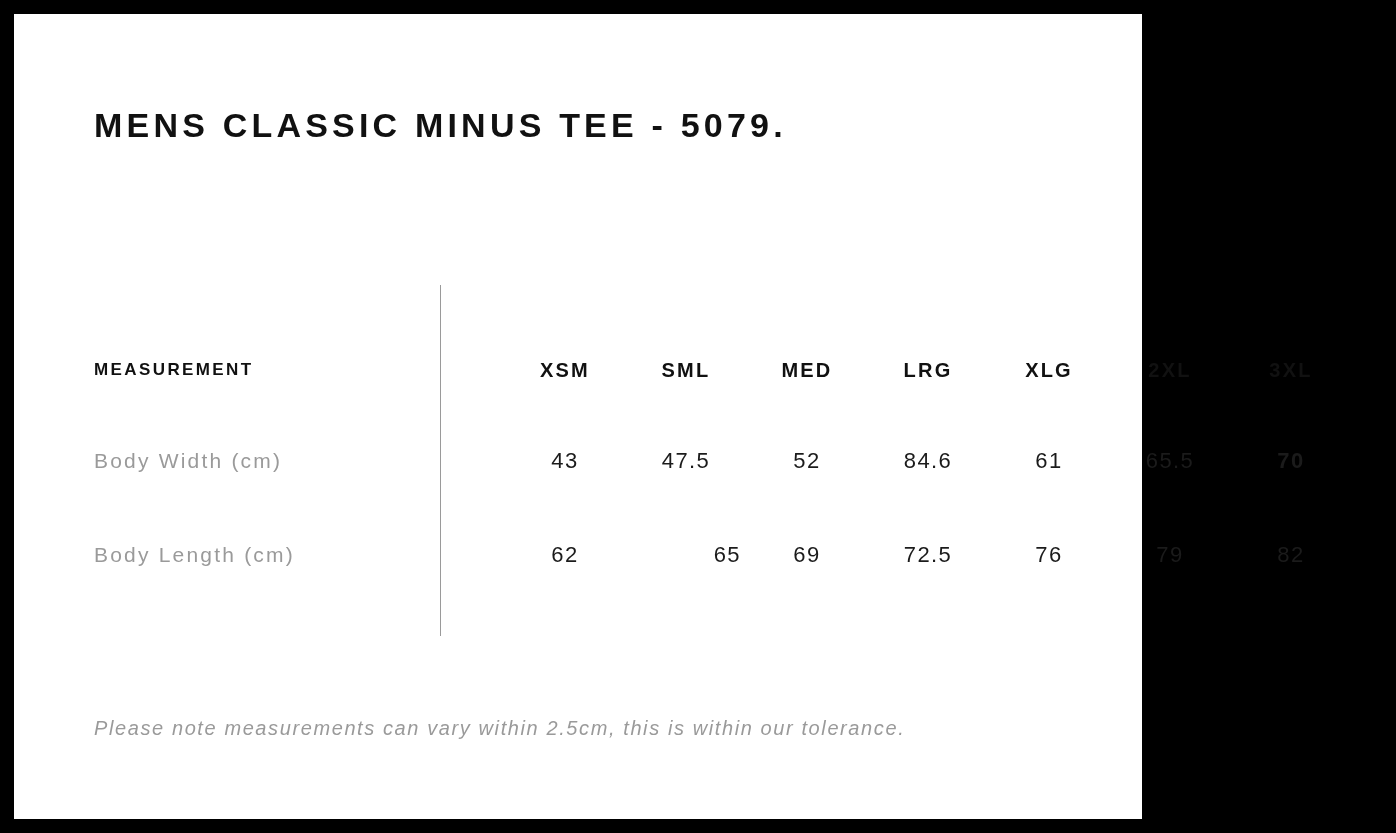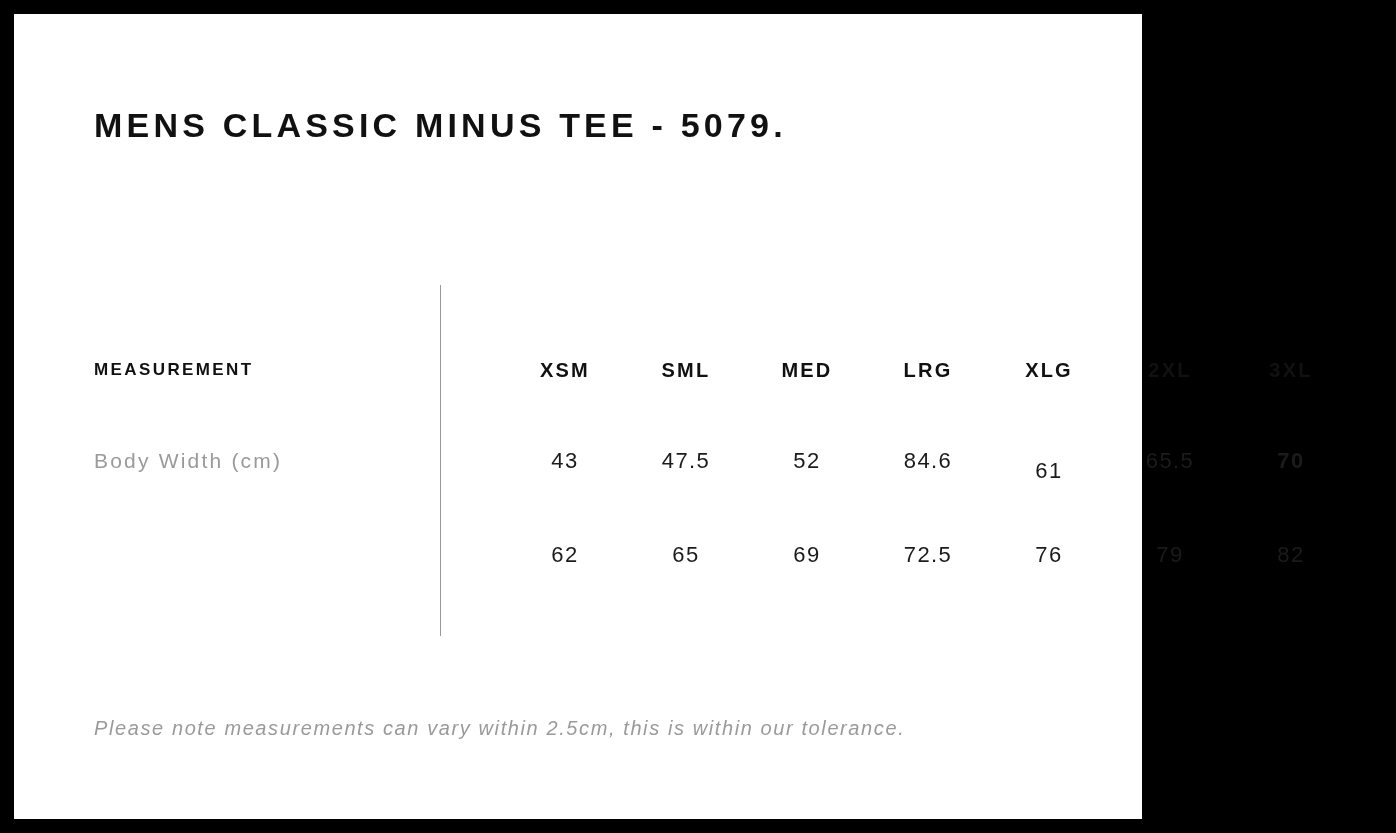--- a/index.html
+++ b/index.html
@@ -126,28 +126,29 @@
       <div class="cell cell-head" style="left:1101px;">2XL</div>
       <div class="cell cell-head" style="left:1222px;">3XL</div>
     </div>
 
     <div class="row row-0">
       <div class="label label-body">Body Width (cm)</div>
       <div class="cell cell-body" style="left:496px;">43</div>
       <div class="cell cell-body" style="left:617px;">47.5</div>
       <div class="cell cell-body" style="left:738px;">52</div>
       <div class="cell cell-body" style="left:859px;">84.6</div>
-      <div class="cell cell-body" style="left:980px;margin-top:10px;">61</div>
+      <div class="cell cell-body" style="left:980px;">61</div>
       <div class="cell cell-body" style="left:1101px;">65.5</div>
       <div class="cell cell-body" style="left:1222px;font-weight:bold;">70</div>
     </div>
 
     <div class="row row-1">
+      <div class="label label-body">Body Length (cm)</div>
       <div class="cell cell-body" style="left:496px;">62</div>
-      <div class="cell cell-body" style="left:617px;">65</div>
+      <div class="cell cell-body" style="left:617px;text-align:right;">65</div>
       <div class="cell cell-body" style="left:738px;">69</div>
       <div class="cell cell-body" style="left:859px;">72.5</div>
       <div class="cell cell-body" style="left:980px;">76</div>
       <div class="cell cell-body" style="left:1101px;">79</div>
       <div class="cell cell-body" style="left:1222px;">82</div>
     </div>
 
   </div>
 
   <div class="note">Please note measurements can vary within 2.5cm, this is within our tolerance.</div>

